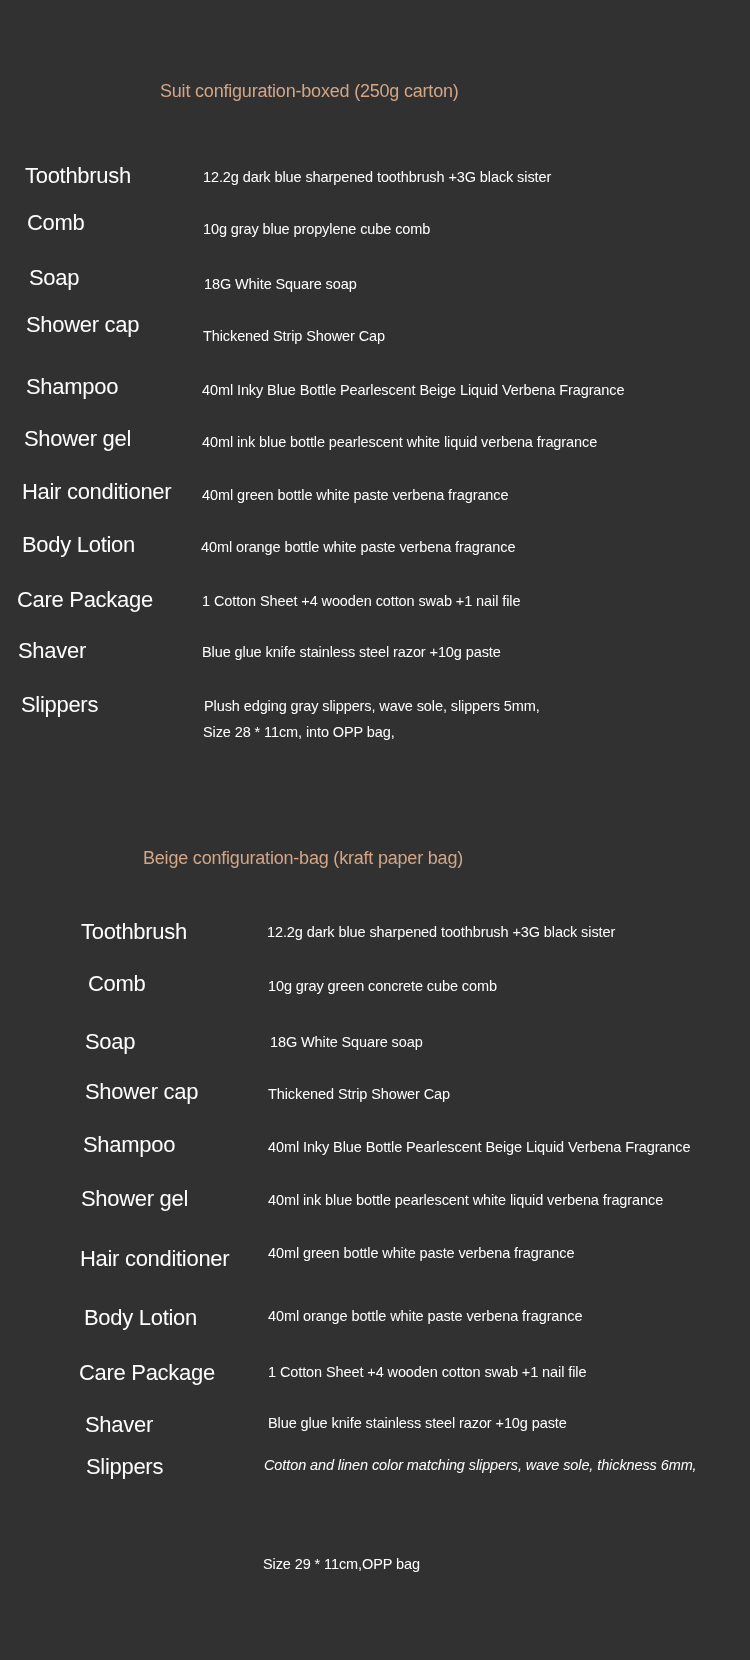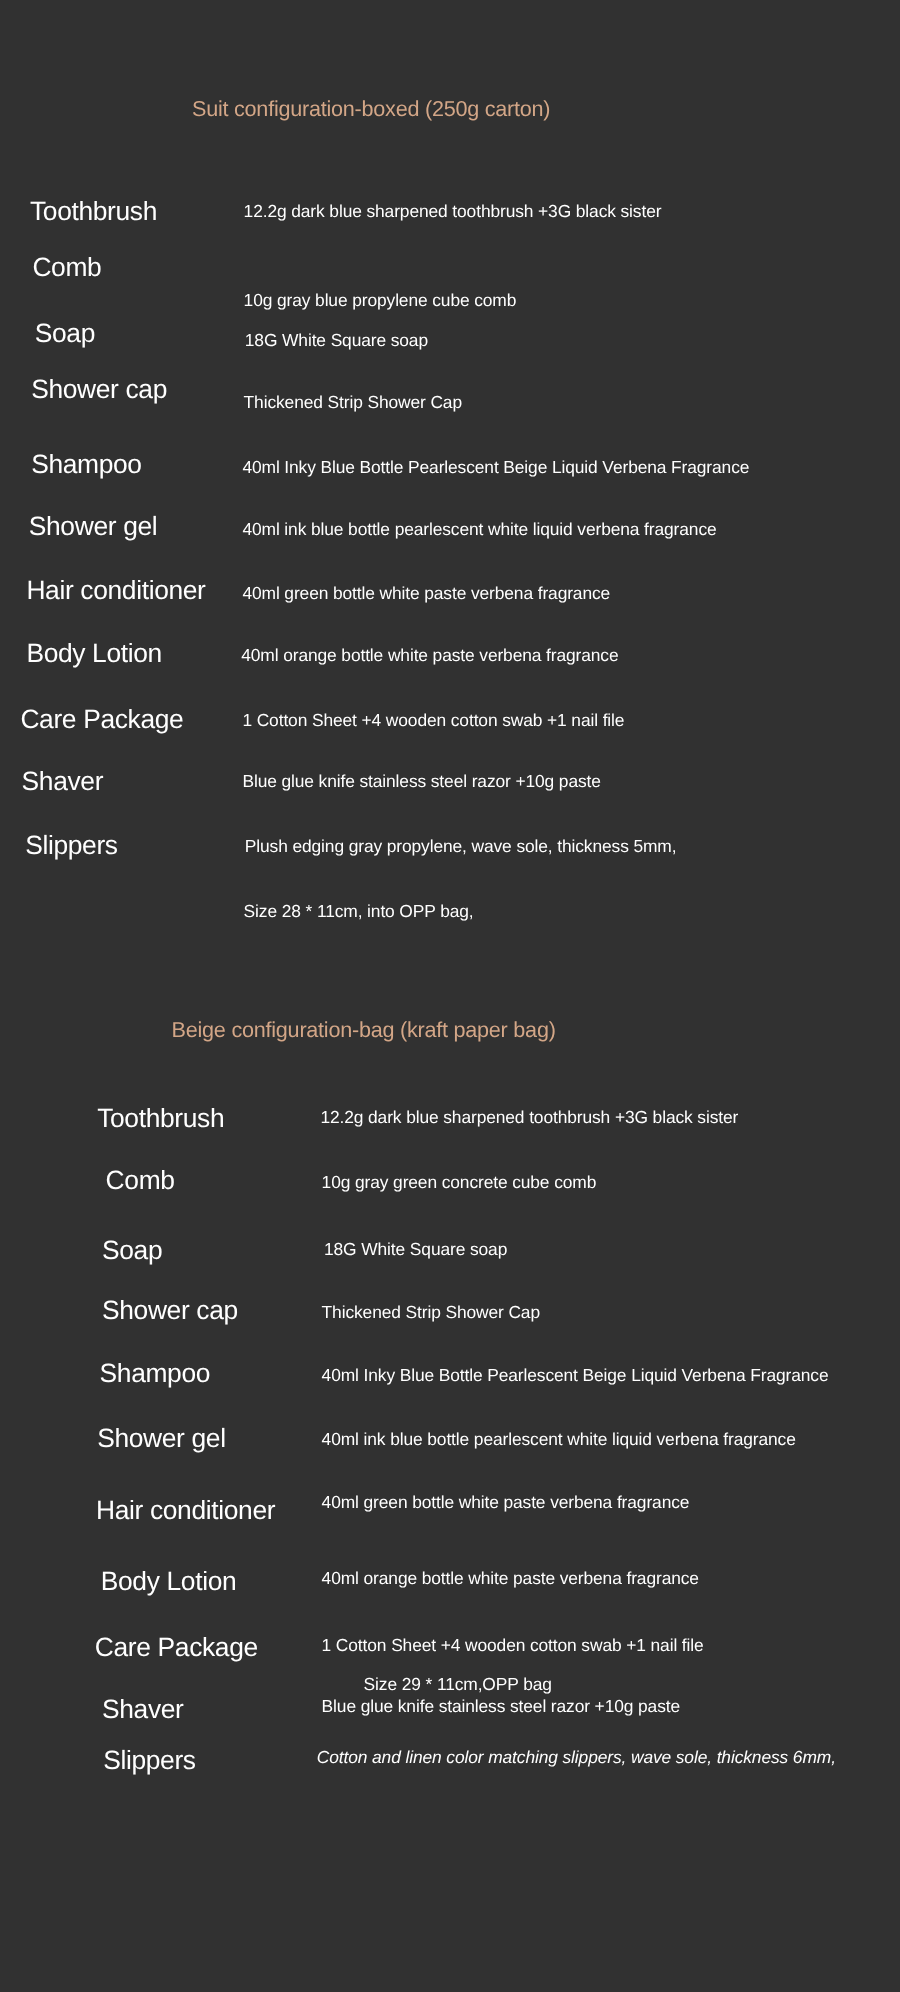--- a/index.html
+++ b/index.html
@@ -42,21 +42,21 @@
 </head>
 <body>
 
 <div>
   <div class="section-title" style="left:160px; top:81px;">Suit configuration-boxed (250g carton)</div>
 
   <div class="label" style="left:25px; top:163px;">Toothbrush</div>
   <div class="desc" style="left:203px; top:163px;">12.2g dark blue sharpened toothbrush +3G black sister</div>
 
   <div class="label" style="left:27px; top:210px;">Comb</div>
-  <div class="desc" style="left:203px; top:215px;margin-top:22px;">10g gray blue propylene cube comb</div>
+  <div class="desc" style="left:203px; top:215px;">10g gray blue propylene cube comb</div>
 
   <div class="label" style="left:29px; top:265px;">Soap</div>
   <div class="desc" style="left:204px; top:270px;">18G White Square soap</div>
 
   <div class="label" style="left:26px; top:312px;">Shower cap</div>
   <div class="desc" style="left:203px; top:322px;">Thickened Strip Shower Cap</div>
 
   <div class="label" style="left:26px; top:374px;">Shampoo</div>
   <div class="desc" style="left:202px; top:376px;">40ml Inky Blue Bottle Pearlescent Beige Liquid Verbena Fragrance</div>
 
@@ -69,22 +69,22 @@
   <div class="label" style="left:22px; top:532px;">Body Lotion</div>
   <div class="desc" style="left:201px; top:533px;">40ml orange bottle white paste verbena fragrance</div>
 
   <div class="label" style="left:17px; top:587px;">Care Package</div>
   <div class="desc" style="left:202px; top:587px;">1 Cotton Sheet +4 wooden cotton swab +1 nail file</div>
 
   <div class="label" style="left:18px; top:638px;">Shaver</div>
   <div class="desc" style="left:202px; top:638px;">Blue glue knife stainless steel razor +10g paste</div>
 
   <div class="label" style="left:21px; top:692px;">Slippers</div>
-  <div class="desc" style="left:204px; top:692px;">Plush edging gray propylene, wave sole, thickness 5mm,</div>
-  <div class="desc" style="left:203px; top:746px;">Size 28 * 11cm, into OPP bag,</div>
+  <div class="desc" style="left:204px; top:692px;">Plush edging gray slippers, wave sole, slippers 5mm,</div>
+  <div class="desc" style="left:203px; top:718px;">Size 28 * 11cm, into OPP bag,</div>
 </div>
 
 <div>
   <div class="section-title" style="left:143px; top:848px;">Beige configuration-bag (kraft paper bag)</div>
 
   <div class="label" style="left:81px; top:919px;">Toothbrush</div>
   <div class="desc" style="left:267px; top:918px;">12.2g dark blue sharpened toothbrush +3G black sister</div>
 
   <div class="label" style="left:88px; top:971px;">Comb</div>
   <div class="desc" style="left:268px; top:972px;">10g gray green concrete cube comb</div>
@@ -108,14 +108,14 @@
   <div class="desc" style="left:268px; top:1302px;">40ml orange bottle white paste verbena fragrance</div>
 
   <div class="label" style="left:79px; top:1360px;">Care Package</div>
   <div class="desc" style="left:268px; top:1358px;">1 Cotton Sheet +4 wooden cotton swab +1 nail file</div>
 
   <div class="label" style="left:85px; top:1412px;">Shaver</div>
   <div class="desc" style="left:268px; top:1409px;">Blue glue knife stainless steel razor +10g paste</div>
 
   <div class="label" style="left:86px; top:1454px;">Slippers</div>
   <div class="desc" style="left:264px; top:1451px;font-style:italic;">Cotton and linen color matching slippers, wave sole, thickness 6mm,</div>
-  <div class="desc" style="left:263px; top:1390px;margin-left:40px;">Size 29 * 11cm,OPP bag</div>
+  <div class="desc" style="left:263px; top:1550px;">Size 29 * 11cm,OPP bag</div>
 </div>
 
 </body></html>

